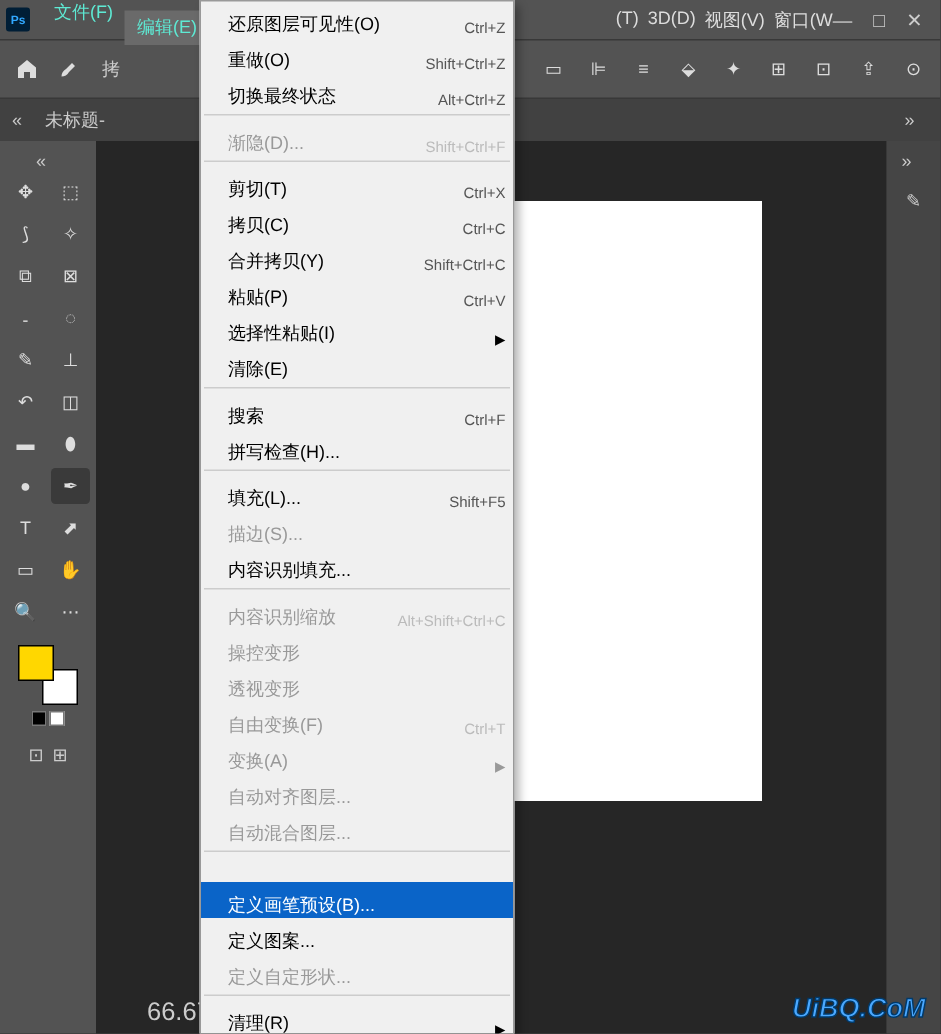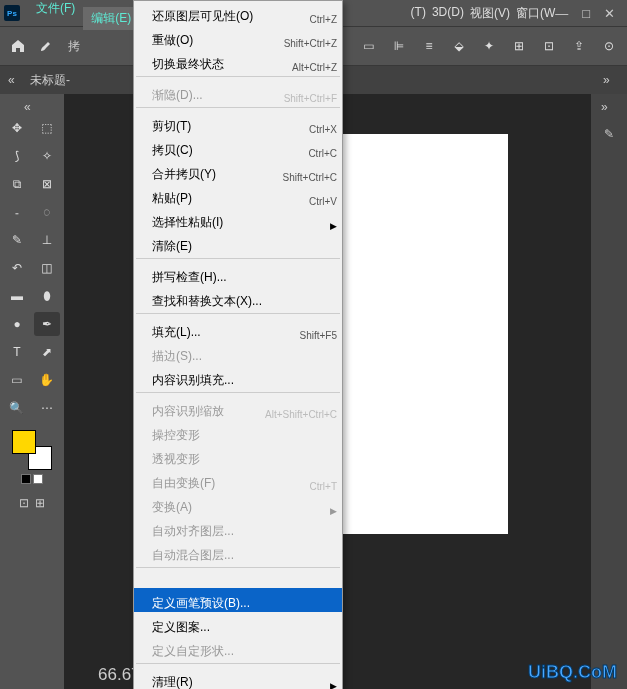--- a/index.html
+++ b/index.html
@@ -35,21 +35,21 @@
 .right-panel .rp { width: 24px; height: 24px; color: #ccc; display: flex; align-items: center; justify-content: center; cursor: pointer; }
 .dropdown { position: absolute; top: 0; left: 133px; width: 210px; background: #f0f0f0; border: 1px solid #999; box-shadow: 3px 3px 6px rgba(0,0,0,0.3); z-index: 100; }
 .dd-item { height: 24px; display: flex; align-items: flex-end; padding: 0 5px 0 18px; cursor: default; color: #000; }
 .dd-item.disabled { color: #999; }
 .dd-item.highlighted { background: #0a64c8; color: #fff; margin-top: 20px; }
 .dd-label { flex: 1; white-space: nowrap; }
 .dd-shortcut { color: #555; font-size: 10px; }
 .dd-item.disabled .dd-shortcut { color: #bbb; }
 .dd-sep { height: 1px; background: #ccc; margin: 3px 2px; }
 .dd-arrow { font-size: 9px; margin-left: 4px; }
-.watermark { position: absolute; bottom: 6px; right: 10px; font-size: 18px; font-weight: bold; color: #4aa8ff; -webkit-text-stroke: 1px #003a6b; }
+.watermark { position: absolute; bottom: 6px; right: 10px; font-size: 18px; font-weight: bold; font-style: italic; color: #4aa8ff; -webkit-text-stroke: 1px #003a6b; }
 </style>
 </head>
 <body>
 
 <div class="titlebar">
   <div class="ps-icon">Ps</div>
   <div class="menubar">
     <div class="menu-item">文件(F)</div>
     <div class="menu-item active">编辑(E)</div>
   </div>
@@ -187,24 +187,25 @@
     </div>
     <div class="dd-item">
       <span class="dd-label">选择性粘贴(I)</span>
       <span class="dd-arrow">▶</span>
     </div>
     <div class="dd-item">
       <span class="dd-label">清除(E)</span>
     </div>
     <div class="dd-sep"></div>
     <div class="dd-item">
+      <span class="dd-label">搜索</span>
+      <span class="dd-shortcut">Ctrl+F</span>
+    </div>
+    <div class="dd-item">
       <span class="dd-label">拼写检查(H)...</span>
-    </div>
-    <div class="dd-item">
-      <span class="dd-label">查找和替换文本(X)...</span>
     </div>
     <div class="dd-sep"></div>
     <div class="dd-item">
       <span class="dd-label">填充(L)...</span>
       <span class="dd-shortcut">Shift+F5</span>
     </div>
     <div class="dd-item disabled">
       <span class="dd-label">描边(S)...</span>
     </div>
     <div class="dd-item">

